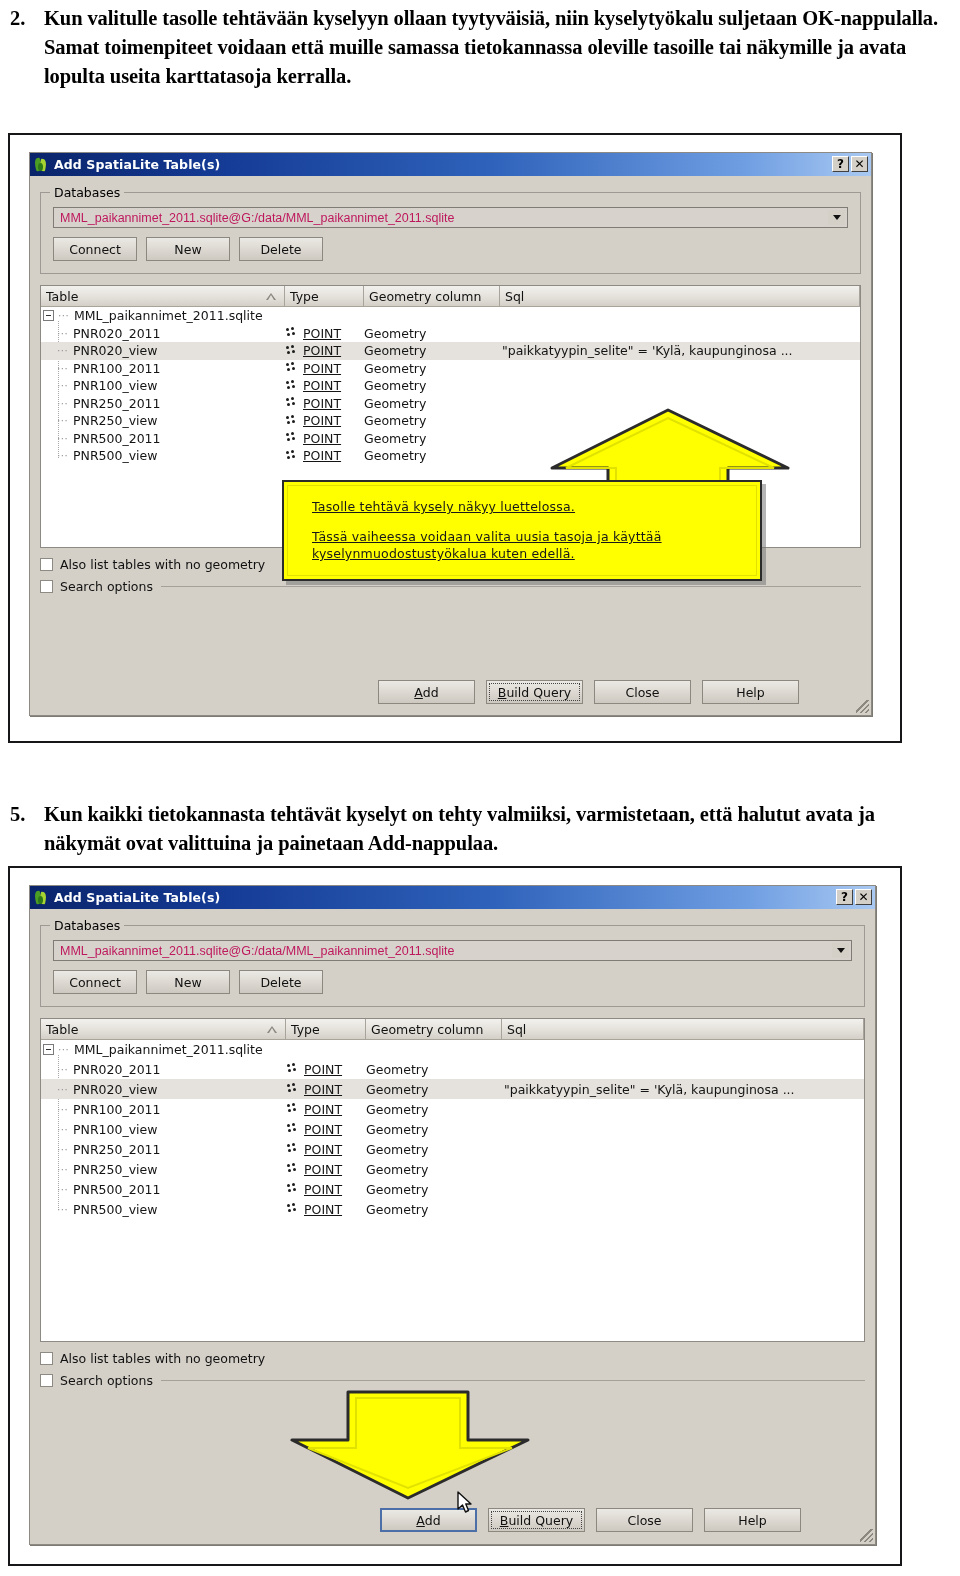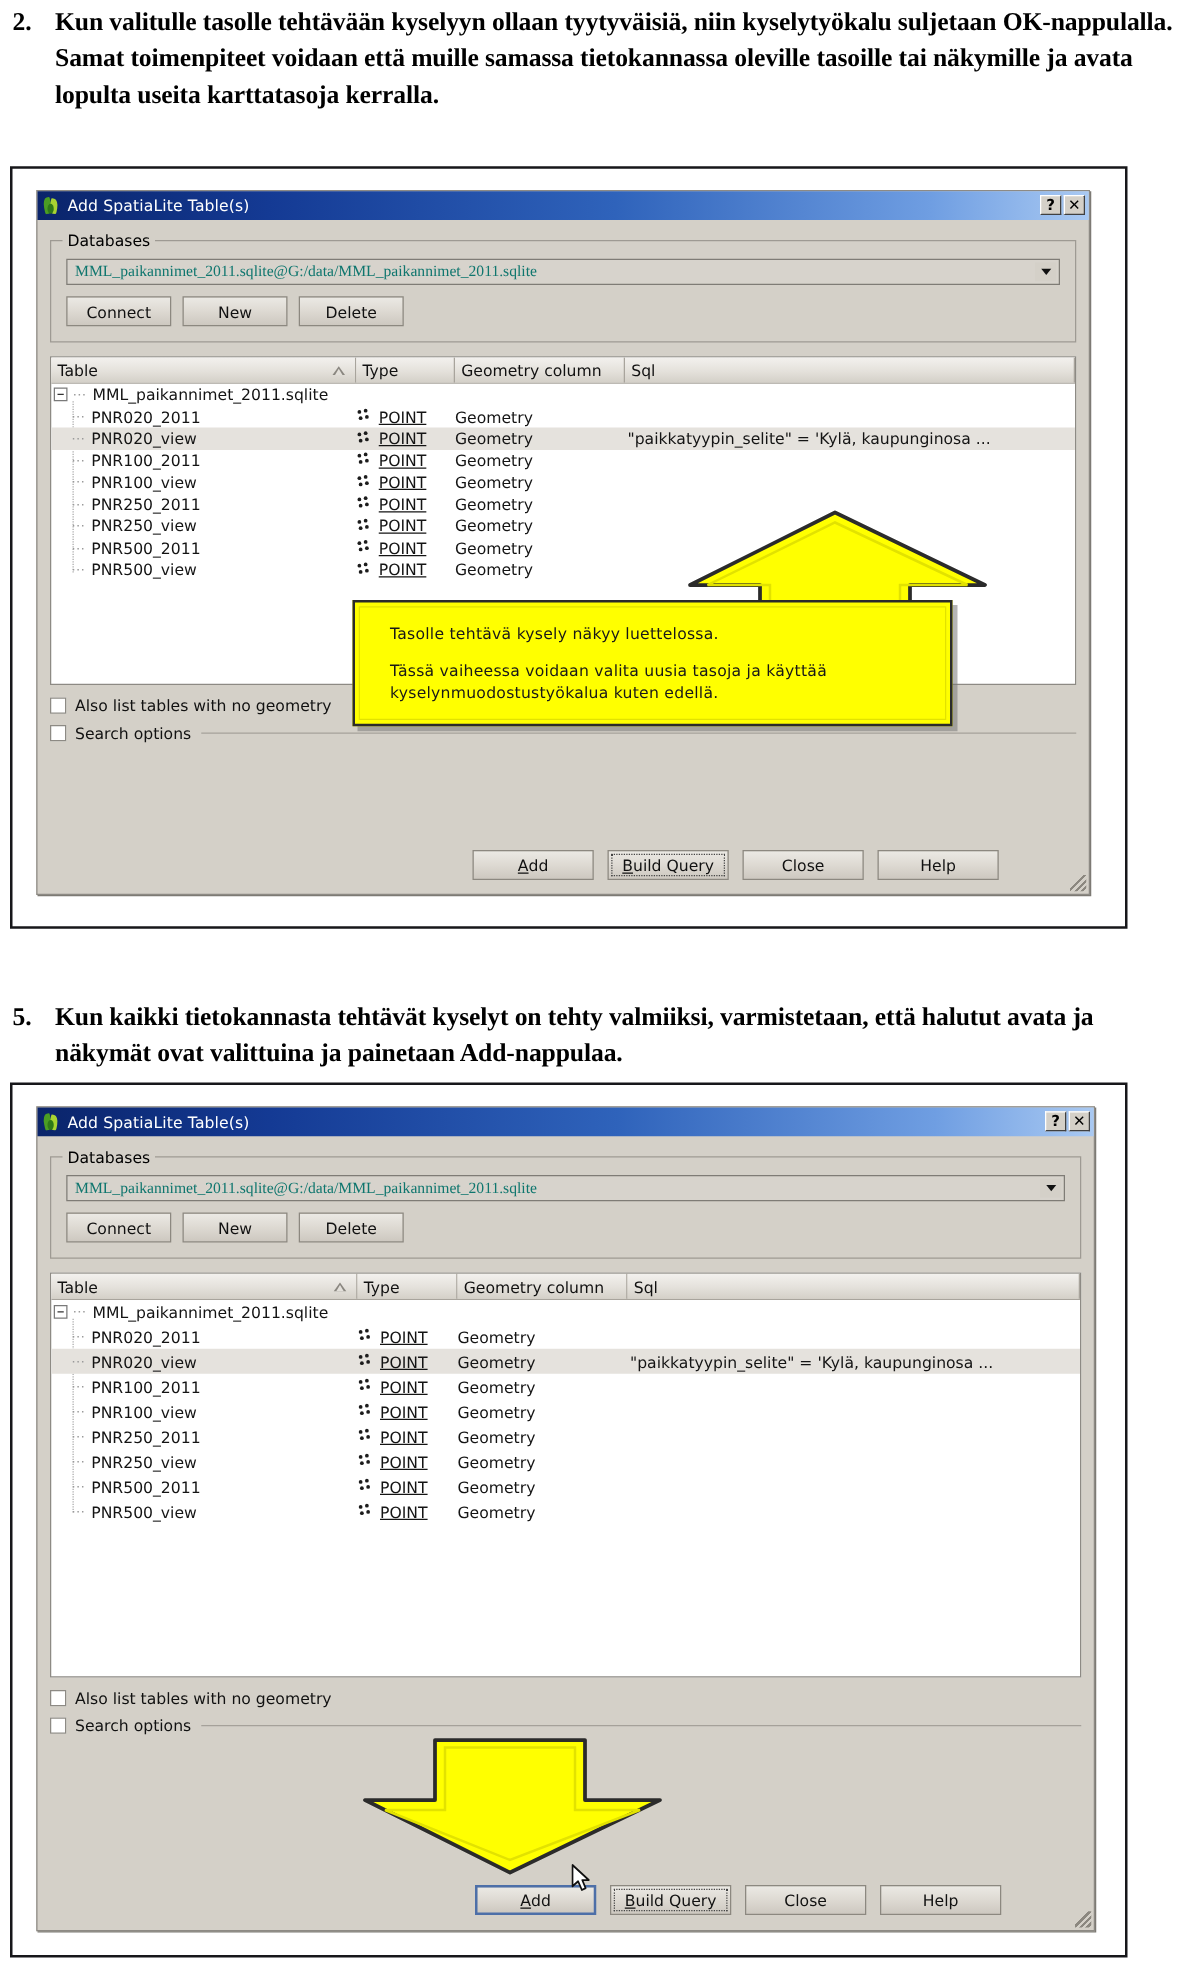--- a/index.html
+++ b/index.html
@@ -86,21 +86,21 @@
     transform: rotate(10deg);
   }
   .titlebar-icon .leaf-c {
     position:absolute; left:5px; top:6px; width:5px; height:8px;
     background:#2f7a18;
     border-radius: 50%;
   }
   .titlebar-title {
     color: #ffffff;
     font-size: 12.5px;
-    font-weight: normal;
+    font-weight: bold;
     font-family: "DejaVu Sans", sans-serif;
     letter-spacing: 0.1px;
     white-space: nowrap;
   }
   .titlebar-buttons {
     position: absolute;
     right: 3px;
     top: 3px;
     display: flex;
     gap: 2px;
@@ -154,22 +154,22 @@
     border: 1px solid #7f7c76;
     background: #d7d3cc;
     display: flex;
     align-items: center;
     position: relative;
     box-sizing: border-box;
   }
   .combo .combo-value {
     padding-left: 6px;
     font-size: 12.5px;
-    color: #0f766e;
-    font-family: Liberation Serif, serif;
+    color: #be185d;
+    font-family: Liberation Sans, sans-serif;
     white-space: nowrap;
     overflow: hidden;
   }
   .combo .combo-arrow {
     position: absolute;
     right: 2px; top: 2px;
     width: 17px; height: 15px;
     background: #d4d0c8;
     display:flex; align-items:center; justify-content:center;
   }
@@ -396,21 +396,21 @@
   }
   .callout .callout-text {
     position: relative;
     font-family: "DejaVu Sans", sans-serif;
     font-size: 12.5px;
     line-height: 17px;
     color: #181818;
     padding: 16px 14px 10px 28px;
     letter-spacing: 0.2px;
   }
-  .callout .callout-text p { margin: 0 0 13px 0; }
+  .callout .callout-text p { margin: 0 0 13px 0; text-decoration: underline; }
   .callout .callout-text p:last-child { margin-bottom: 0; }
 
   .arrow-up, .arrow-down {
     position: absolute;
   }
 
   
   .cursor {
     position: absolute;
     width: 17px; height: 25px;

